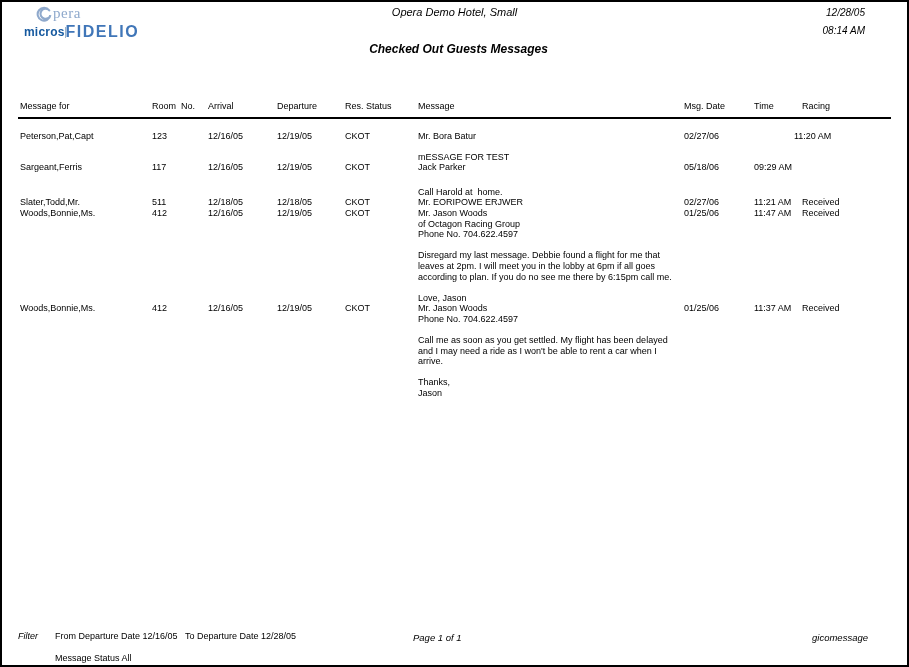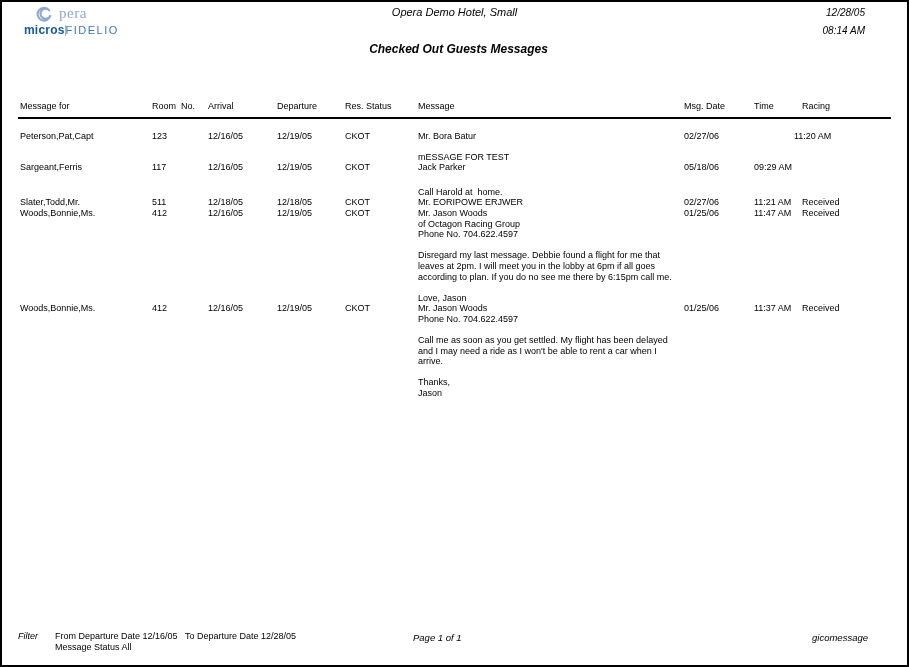--- a/index.html
+++ b/index.html
@@ -4,27 +4,27 @@
 <style>
   html,body{margin:0;padding:0}
   body{
     width:909px;height:667px;position:relative;background:#fff;color:#000;
     font-family:"Liberation Sans",sans-serif;
   }
   .page{position:absolute;inset:0;border:2px solid #000;background:#fff;overflow:hidden}
 
   
   .logo{position:absolute;left:22px;top:3px;width:140px}
-  .logo-top{display:flex;align-items:center;gap:7px;margin-left:12px}
+  .logo-top{display:flex;align-items:center;gap:1px;margin-left:12px}
   .logo-top svg{display:block}
   .opera-text{font-size:15px;color:#8fa9cc;letter-spacing:.5px;font-family:"Liberation Serif",serif}
   .logo-bottom{display:flex;align-items:center;gap:0;margin-top:1px}
   .micros{font-size:12px;font-weight:bold;color:#15599f;letter-spacing:.2px}
   .logo-divider{width:1px;height:11px;background:#9db4c9;display:inline-block}
-  .fidelio{font-size:11px;font-weight:400;color:#4076b8;letter-spacing:1.5px}
+  .fidelio{font-size:16px;font-weight:700;color:#4076b8;letter-spacing:1.5px}
 
   .hotel-name{position:absolute;left:0;right:0;top:4px;text-align:center;font-size:11px;font-style:italic}
   .report-title{position:absolute;left:8px;right:0;top:40px;text-align:center;font-size:12px;font-style:italic;font-weight:bold}
   .report-date{position:absolute;right:42px;top:5px;font-size:10px;font-style:italic}
   .report-time{position:absolute;right:42px;top:23px;font-size:10px;font-style:italic}
 
   
   .table-header{position:absolute;left:0;right:0;top:99px;font-size:9px}
   .hcell{position:absolute;white-space:pre}
   .header-rule{position:absolute;left:16px;width:873px;top:115px;border-top:2px solid #000}
@@ -44,21 +44,21 @@
   .row:nth-child(1){margin-bottom:10px}
   .row:nth-child(2){margin-bottom:14px}
   .cell{position:absolute;white-space:pre;line-height:10.6px}
   .msg-col{margin-left:416px;width:285px}
   .msg-line{height:10.6px;line-height:10.6px;white-space:pre;overflow:visible}
 
   
   .footer{position:absolute;left:0;right:0;bottom:0;height:45px;font-size:9px}
   .filter-label{position:absolute;left:16px;top:11px;font-style:italic}
   .filter-line1{position:absolute;left:53px;top:11px;white-space:pre}
-  .filter-line2{position:absolute;left:53px;top:22px;white-space:pre}
+  .filter-line2{position:absolute;left:53px;top:33px;white-space:pre}
   .page-info{position:absolute;left:411px;top:12px;font-style:italic;font-size:9.5px}
   .report-code{position:absolute;right:39px;top:12px;font-style:italic;font-size:9.5px}
 </style>
 </head>
 <body>
 
 <div class="page">
 
   <div class="logo">
     <div class="logo-top">

